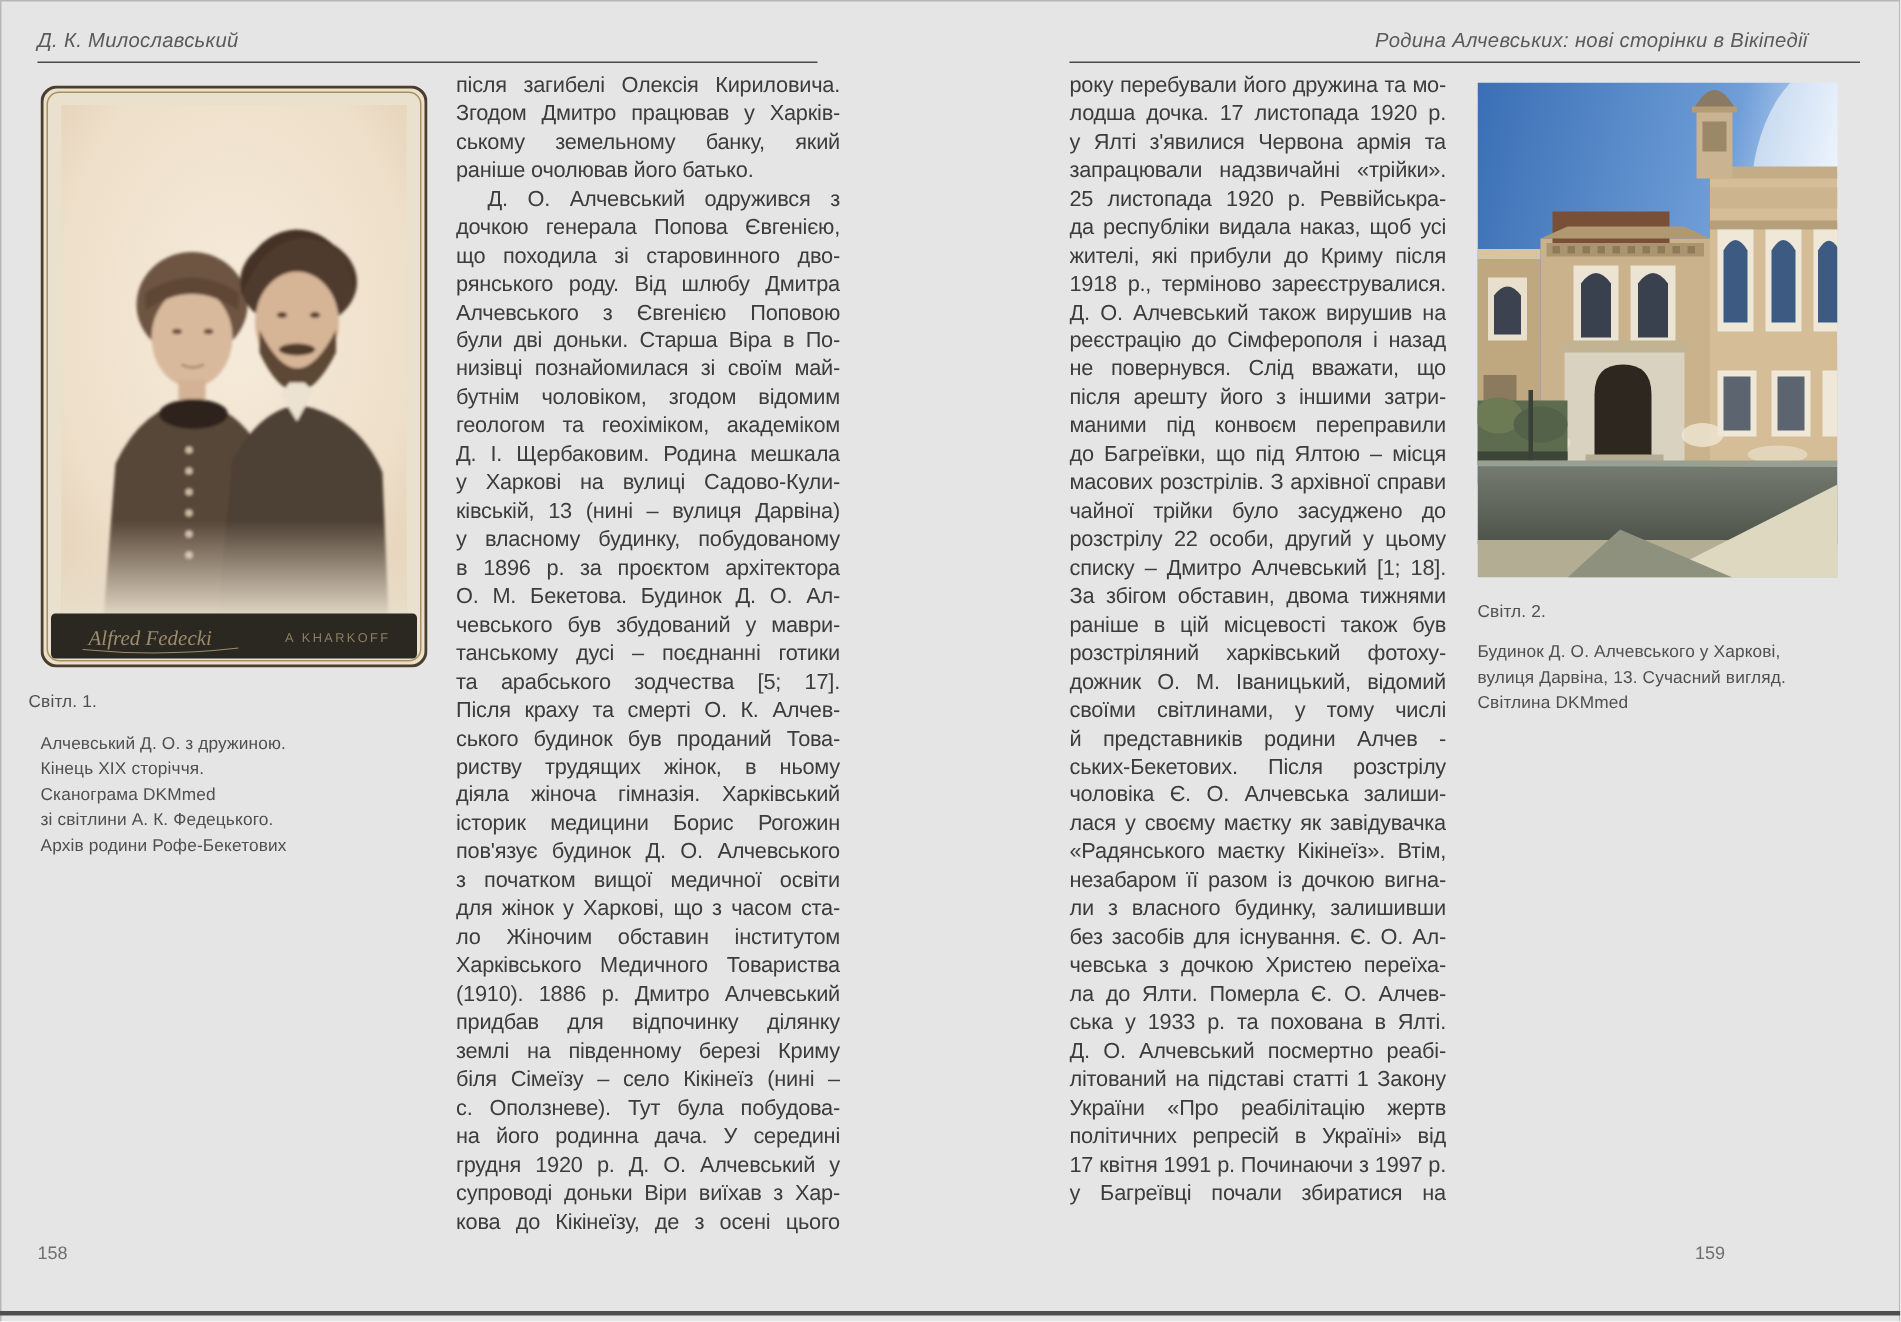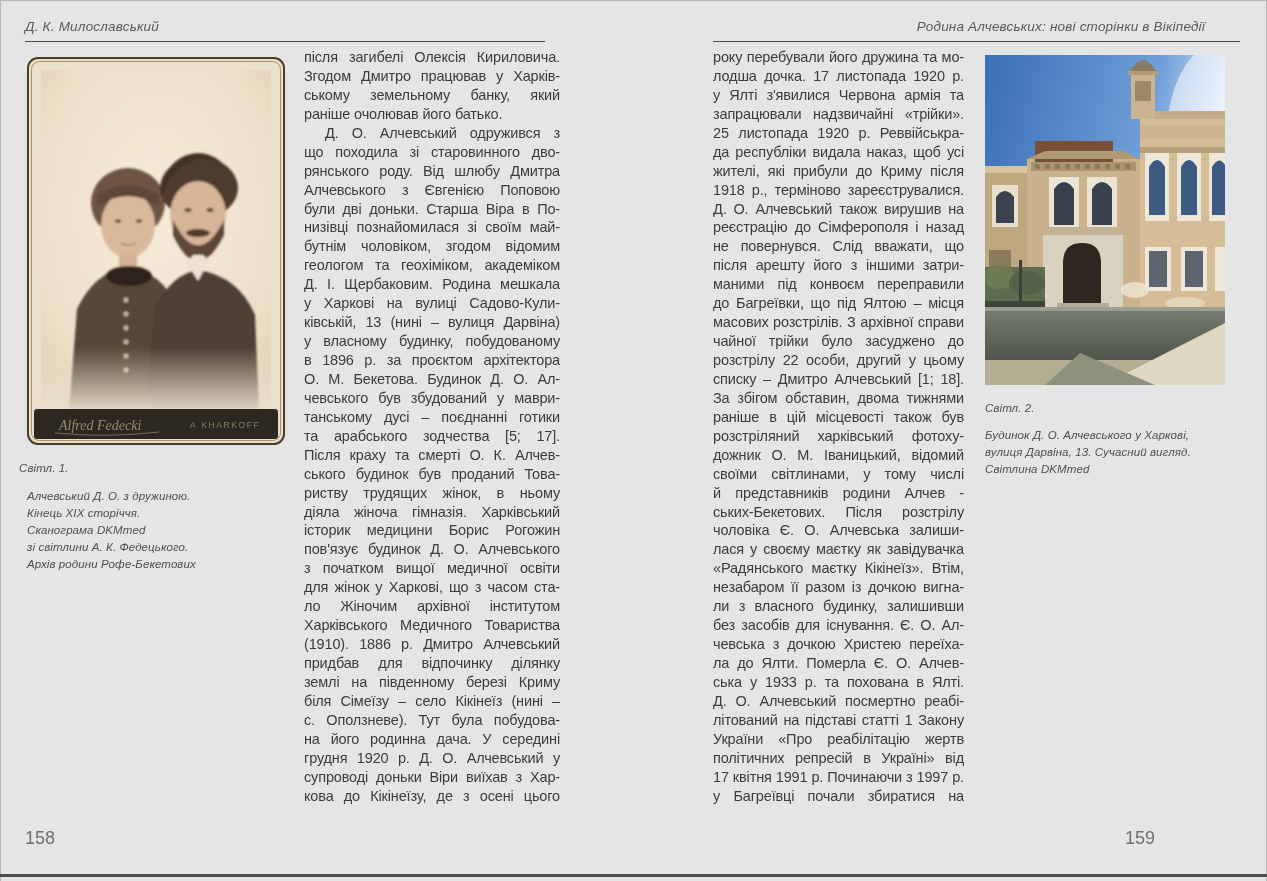--- a/index.html
+++ b/index.html
@@ -15,24 +15,24 @@
   .rule{position:absolute;top:41px;height:1px;background:#4a4a4a;}
   .bodycol{position:absolute;top:48px;}
   .tline{
     font-size:14.5px;line-height:18.95px;height:18.95px;color:#3c3c3c;
     letter-spacing:-0.15px;white-space:nowrap;overflow:hidden;
     text-align:justify;text-align-last:justify;-moz-text-align-last:justify;text-justify:inter-word;
   }
   .tline.tend{text-align-last:left;-moz-text-align-last:left;}
   .tline.tindent{text-indent:21px;}
   .cap{
-    position:absolute;font-style:italic;font-size:11.5px;line-height:17px;
+    position:absolute;font-size:11.5px;line-height:17px;
     color:#4f4f4f;letter-spacing:.1px;
   }
-  .pagenum{position:absolute;top:828px;font-size:18px;color:#6f6f6f;}
+  .pagenum{position:absolute;top:828px;font-size:12px;color:#6f6f6f;}
   .photo{position:absolute;}
   .photo svg{display:block;}
   #bottom-bar{position:absolute;left:0;top:874px;width:1267px;height:3px;background:#4e4e4e;}
 </style>
 </head>
 <body>
 
 <div id="stage">
 
   <div class="edge" style="left:0;top:0;width:1267px;height:1px;"></div>
@@ -114,20 +114,21 @@
       <div>зі світлини А. К. Федецького.</div>
       <div>Архів родини Рофе-Бекетових</div>
     </div>
 
   <div class="bodycol" style="left:304px;width:256px;">
       <div class="tline">після загибелі Олексія Кириловича.</div>
       <div class="tline">Згодом Дмитро працював у Харків-</div>
       <div class="tline">ському земельному банку, який</div>
       <div class="tline tend">раніше очолював його батько.</div>
       <div class="tline tindent">Д. О. Алчевський одружився з</div>
+      <div class="tline">дочкою генерала Попова Євгенією,</div>
       <div class="tline">що походила зі старовинного дво-</div>
       <div class="tline">рянського роду. Від шлюбу Дмитра</div>
       <div class="tline">Алчевського з Євгенією Поповою</div>
       <div class="tline">були дві доньки. Старша Віра в По-</div>
       <div class="tline">низівці познайомилася зі своїм май-</div>
       <div class="tline">бутнім чоловіком, згодом відомим</div>
       <div class="tline">геологом та геохіміком, академіком</div>
       <div class="tline">Д. І. Щербаковим. Родина мешкала</div>
       <div class="tline">у Харкові на вулиці Садово-Кули-</div>
       <div class="tline">ківській, 13 (нині – вулиця Дарвіна)</div>
@@ -138,21 +139,21 @@
       <div class="tline">танському дусі – поєднанні готики</div>
       <div class="tline">та арабського зодчества [5; 17].</div>
       <div class="tline">Після краху та смерті О. К. Алчев-</div>
       <div class="tline">ського будинок був проданий Това-</div>
       <div class="tline">риству трудящих жінок, в ньому</div>
       <div class="tline">діяла жіноча гімназія. Харківський</div>
       <div class="tline">історик медицини Борис Рогожин</div>
       <div class="tline">пов'язує будинок Д. О. Алчевського</div>
       <div class="tline">з початком вищої медичної освіти</div>
       <div class="tline">для жінок у Харкові, що з часом ста-</div>
-      <div class="tline">ло Жіночим архівної інститутом</div>
+      <div class="tline">ло Жіночим обставин інститутом</div>
       <div class="tline">Харківського Медичного Товариства</div>
       <div class="tline">(1910). 1886 р. Дмитро Алчевський</div>
       <div class="tline">придбав для відпочинку ділянку</div>
       <div class="tline">землі на південному березі Криму</div>
       <div class="tline">біля Сімеїзу – село Кікінеїз (нині –</div>
       <div class="tline">с. Оползневе). Тут була побудова-</div>
       <div class="tline">на його родинна дача. У середині</div>
       <div class="tline">грудня 1920 р. Д. О. Алчевський у</div>
       <div class="tline">супроводі доньки Віри виїхав з Хар-</div>
       <div class="tline">кова до Кікінеїзу, де з осені цього</div>

